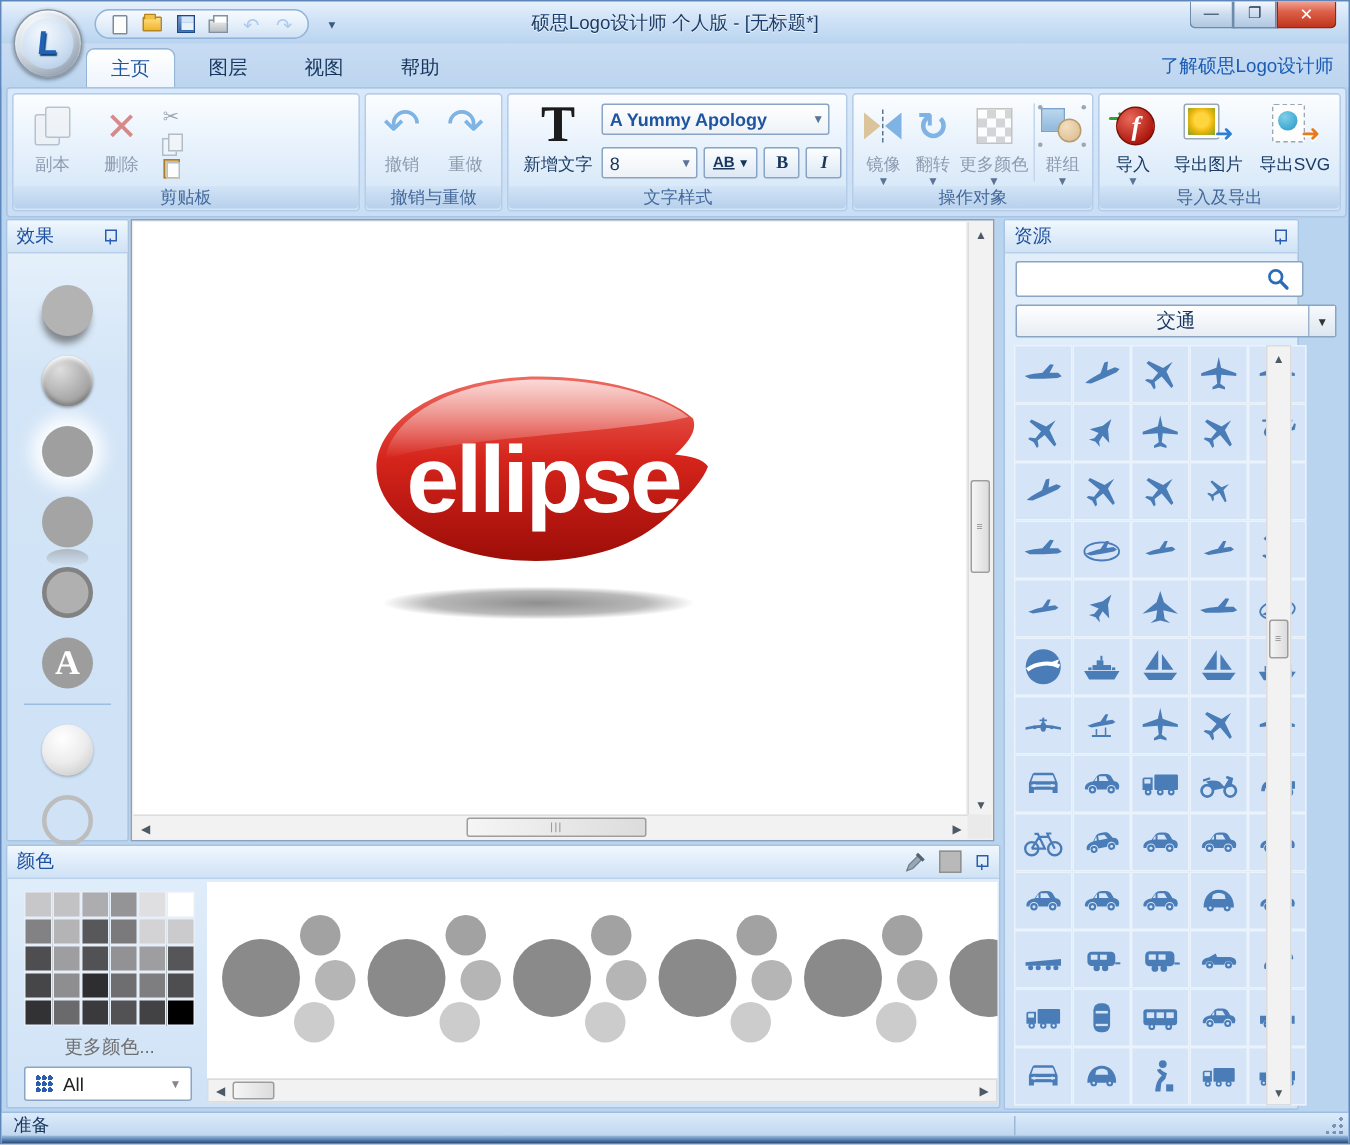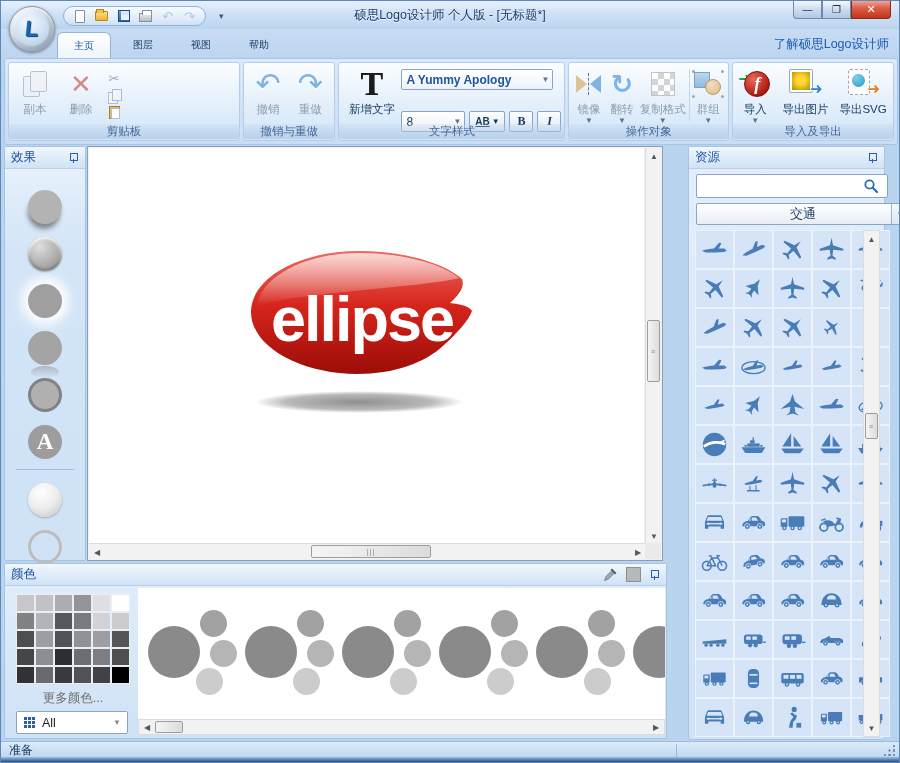--- a/index.html
+++ b/index.html
@@ -34,21 +34,21 @@
   .qat-drop{position:absolute;left:218px;top:10px;font-size:9px;color:#3c5a7d;}
   .win-btns{position:absolute;right:8px;top:0;display:flex;z-index:20;}
   .wbtn{width:29px;height:18px;border:1px solid #6f8bab;border-top:none;display:flex;align-items:center;justify-content:center;
     font-size:10px;color:#16324f;background:linear-gradient(#f4f9fe,#cfdef0 45%,#b0c8e2);}
   .wbtn.min{border-radius:0 0 0 4px;}
   .wbtn.close{width:40px;border-radius:0 0 4px 0;color:#fff;background:linear-gradient(#f2a394,#dd6049 40%,#c0351c);border-color:#8c2a17;font-size:11px;}
 
   
   .tabrow{position:absolute;left:0;top:28px;width:100%;height:29px;background:linear-gradient(#c8dcf3,#bcd5ef);}
   .tabs{position:absolute;left:56px;top:3px;display:flex;gap:6px;height:26px;}
-  .tab{padding:0 16px;line-height:26px;font-size:10px;color:#17365d;border-radius:6px 6px 0 0;}
+  .tab{padding:0 16px;line-height:26px;font-size:13px;color:#17365d;border-radius:6px 6px 0 0;}
   .tab.active{background:linear-gradient(#ffffff,#eef5fc);border:1px solid #96b4d6;border-bottom:none;color:#1e55a0;}
   .help-link{position:absolute;right:10px;top:7px;font-size:12.5px;color:#1b5cb5;}
 
   
   .ribbon{position:absolute;left:3px;top:57px;width:894px;height:87px;background:linear-gradient(#d9e9fa,#c9def5);
     border:1px solid #a9c4e2;border-radius:3px;display:flex;gap:3px;padding:3px;}
   .rgroup{height:79px;border:1px solid #b6cde9;border-radius:3px;position:relative;
     background:linear-gradient(#fbfdff,#e3effb 55%,#d2e5f7);}
   .rgroup-label{position:absolute;left:0;right:0;bottom:1px;height:15px;text-align:center;font-size:11.5px;color:#44689a;
     background:linear-gradient(rgba(190,212,238,.25),rgba(173,200,231,.7));border-radius:0 0 3px 3px;}
@@ -74,21 +74,21 @@
   .smallcol{display:flex;flex-direction:column;justify-content:center;gap:3px;padding:0 2px;}
   .sic{width:16px;height:14px;display:flex;align-items:center;justify-content:center;font-size:13px;color:#9aa7b6;}
   .ic-copy2{position:relative;width:12px;height:13px;opacity:.7;}
   .ic-copy2:before,.ic-copy2:after{content:"";position:absolute;width:8px;height:10px;background:#f4f6f9;border:1px solid #9aa7b6;}
   .ic-copy2:before{left:0;top:3px;} .ic-copy2:after{left:4px;top:0;}
   .ic-paste{width:11px;height:13px;background:#e8b864;border:1px solid #a87f2c;position:relative;}
   .ic-paste:before{content:"";position:absolute;left:1px;top:1px;width:7px;height:9px;background:#fdfdfd;border:1px solid #b6bec8;}
   .ic-undo,.ic-redo{font-size:30px;line-height:30px;color:#7fb3e4;text-shadow:0 1px 1px #fff;}
   .ic-T{font-family:"Liberation Serif","DejaVu Serif",serif;font-size:34px;font-weight:bold;line-height:32px;
     background:linear-gradient(#6a6a6a,#0c0c0c);-webkit-background-clip:text;background-clip:text;color:#1b1b1b;}
-  .ts-right{display:flex;flex-direction:column;gap:21px;padding-top:4px;}
+  .ts-right{display:flex;flex-direction:column;gap:8px;padding-top:4px;}
   .ts-row{display:flex;gap:4px;align-items:center;}
   .sel{height:21px;background:linear-gradient(#ffffff,#eef2f7);border:1px solid #8aa4c4;border-radius:2px;
     display:flex;align-items:center;font-size:12px;color:#17365d;position:relative;padding:0 4px;}
   .sel .selarrow{position:absolute;right:3px;top:0;bottom:0;display:flex;align-items:center;font-size:8px;color:#5a7396;}
   .sel.font{width:152px;color:#1e55a0;font-weight:bold;}
   .sel.size{width:64px;}
   .tbtn{height:21px;min-width:24px;border:1px solid #8aa4c4;border-radius:2px;background:linear-gradient(#fdfeff,#dde8f4);
     display:flex;align-items:center;justify-content:center;font-size:12px;color:#17365d;}
   .tbtn .abt{font-size:10px;font-weight:bold;text-decoration:underline;}
   .tbtn.b{font-weight:bold;font-family:"Liberation Serif",serif;}
@@ -151,21 +151,21 @@
   .canvas{position:absolute;left:1px;top:1px;width:555px;height:396px;background:#fff;overflow:hidden;}
   .vscroll{position:absolute;right:1px;top:1px;width:16px;height:396px;background:#f2f2f2;border-left:1px solid #dcdcdc;}
   .hscroll{position:absolute;left:1px;bottom:1px;height:16px;width:557px;background:#f2f2f2;border-top:1px solid #dcdcdc;}
   .scr-arrow{position:absolute;width:16px;height:16px;display:flex;align-items:center;justify-content:center;font-size:8px;color:#4d5a66;}
   .thumb{position:absolute;background:linear-gradient(90deg,#f5f5f5,#dcdcdc);border:1px solid #9d9d9d;border-radius:2px;
     display:flex;align-items:center;justify-content:center;color:#8a8a8a;font-size:7px;letter-spacing:1px;}
   .corner{position:absolute;right:1px;bottom:1px;width:16px;height:16px;background:#eaeaea;}
 
   
   .res-panel{position:absolute;left:668px;top:145px;width:197px;height:594px;
-    background:linear-gradient(#e2eefa,#cfe2f6);border:1px solid #a9c4e2;border-radius:2px;margin-left:19px;}
+    background:linear-gradient(#e2eefa,#cfe2f6);border:1px solid #a9c4e2;border-radius:2px;}
   .res-search{position:absolute;left:7px;top:27px;width:192px;height:24px;background:#fff;border:1px solid #8aa4c4;border-radius:2px;font-size:12px;padding:0 5px;color:#333;}
   .mag{position:absolute;right:5px;top:31px;width:16px;height:16px;}
   .res-dd{position:absolute;left:7px;top:56px;width:214px;height:22px;background:linear-gradient(#ffffff,#e7edf4);
     border:1px solid #8aa4c4;border-radius:2px;display:flex;align-items:center;justify-content:center;
     font-size:13px;color:#17365d;position:absolute;}
   .res-dd .dda{position:absolute;right:0;top:0;bottom:0;width:18px;border-left:1px solid #9db4cf;
     display:flex;align-items:center;justify-content:center;font-size:8px;color:#333;background:linear-gradient(#f6fafd,#dde6f0);}
   .res-grid{position:absolute;left:6px;top:83px;width:195px;height:507px;display:grid;
     grid-template-columns:repeat(5,39px);grid-auto-rows:39px;}
   .rescell{border:1px solid #eaf2fb;background:#d5e5f7;display:flex;align-items:center;justify-content:center;color:#4a7db8;}
@@ -354,21 +354,21 @@
           <span class="rico">
               <span class="ic-rotate">↻</span>
             </span>
           <span class="rlabel">翻转</span>
           <span class="dd">▼</span>
         </div>
         <div class="rbtn disabled" style="width:56px">
           <span class="rico">
               <span class="ic-opacity"></span>
             </span>
-          <span class="rlabel">复制格式</span>
+          <span class="rlabel">更多颜色</span>
           <span class="dd">▼</span>
         </div>
         <div class="vsep"></div>
         <div class="rbtn disabled" style="width:38px">
           <span class="rico">
               <span class="ic-group">
             <span class="gs"></span>
                 <span class="gc"></span>
             <span class="h" style="left:-1px;top:-1px"></span>
                 <span class="h" style="right:-1px;top:-1px"></span>

